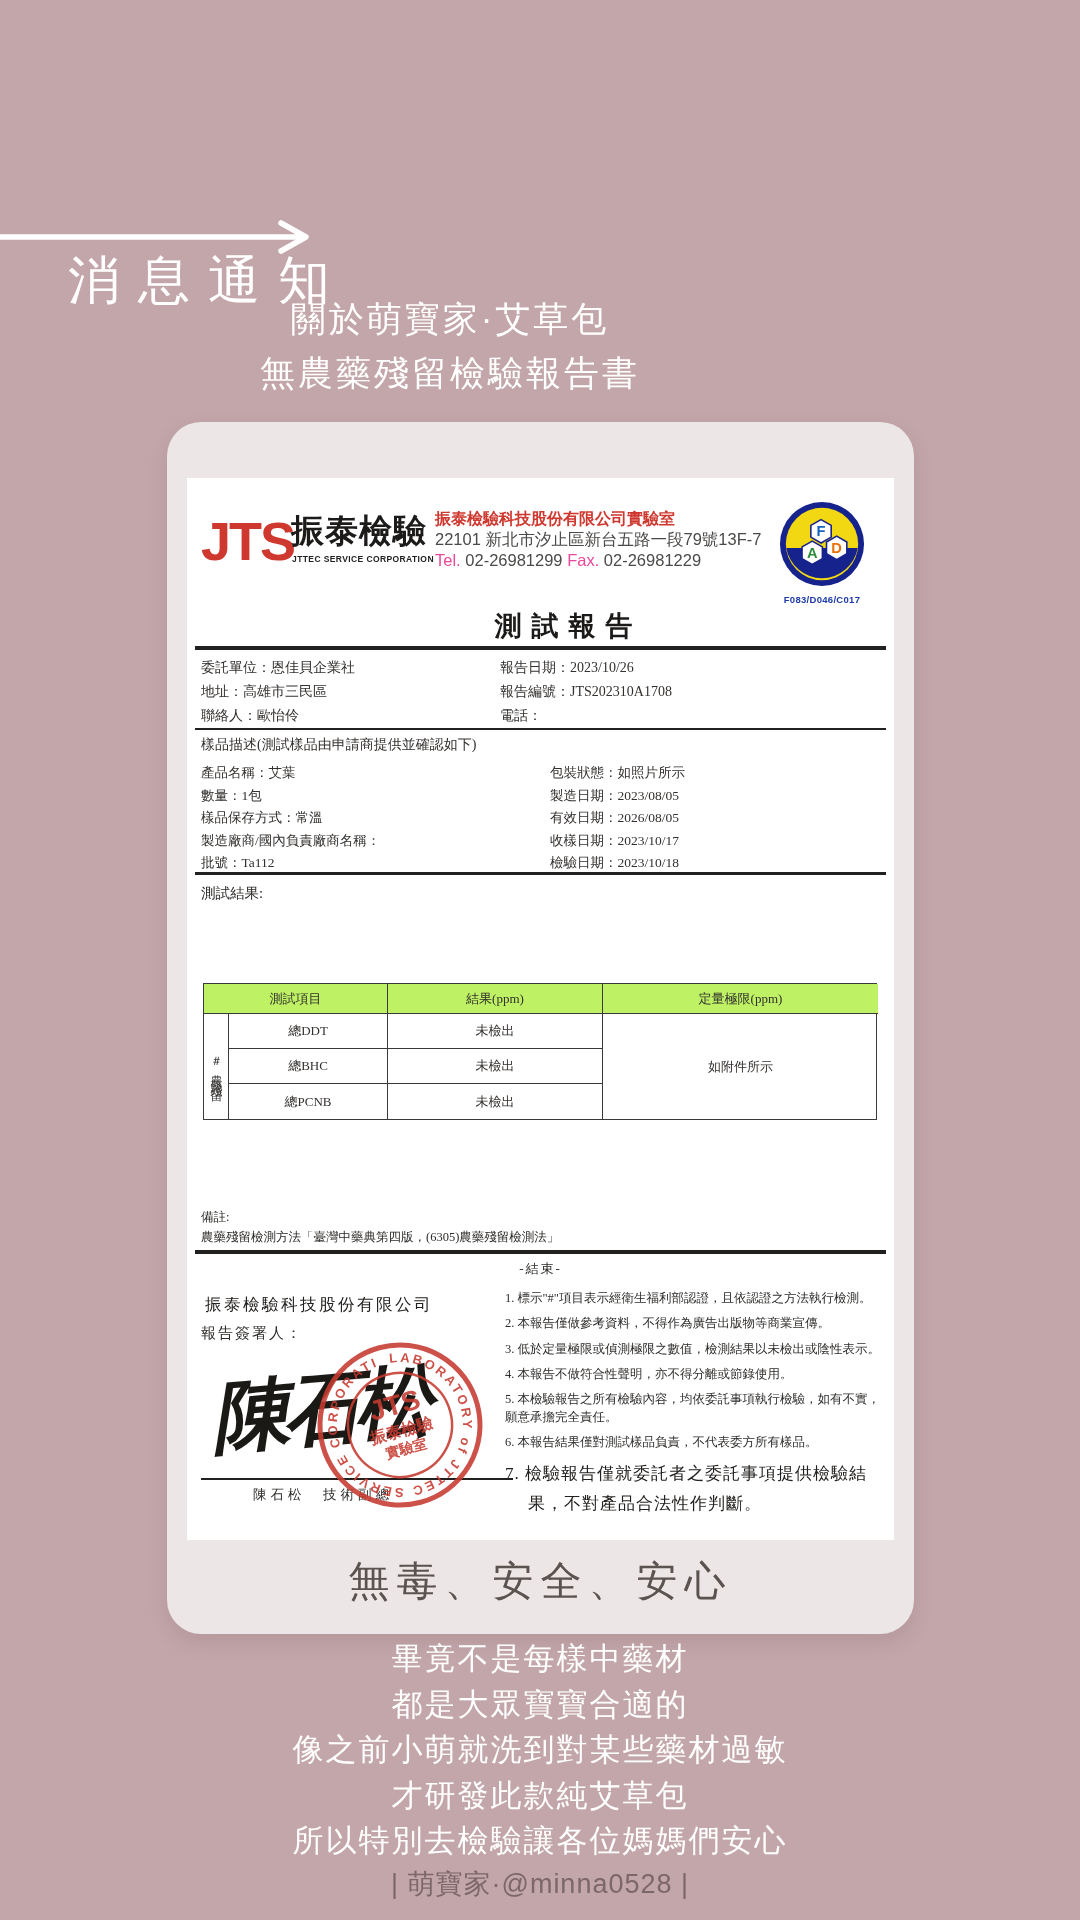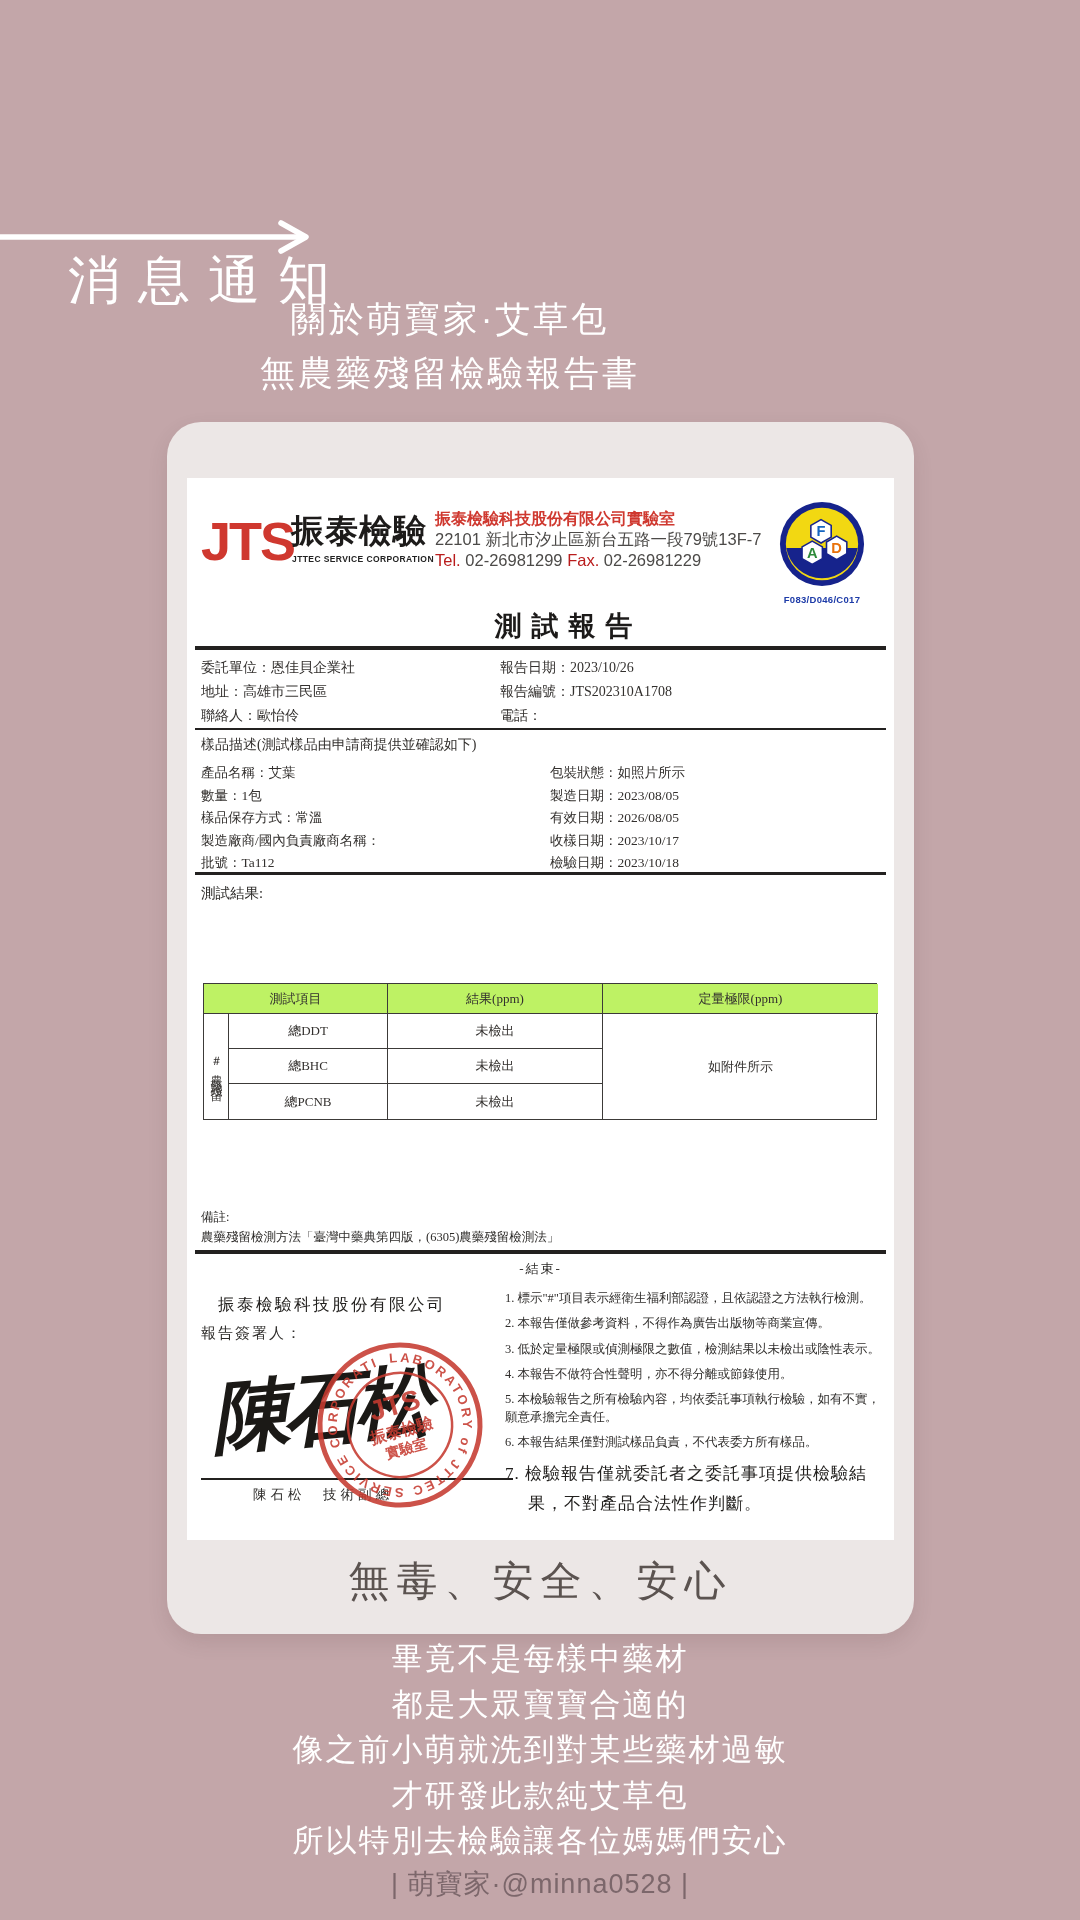--- a/index.html
+++ b/index.html
@@ -31,21 +31,21 @@
   .jts-mark{position:absolute;left:14px;top:36px;font-size:54px;font-weight:800;color:#cf382f;
     font-family:"Liberation Sans",sans-serif;letter-spacing:-2px;line-height:1;}
   .logo-cn{position:absolute;left:104px;top:36px;font-size:33px;font-weight:700;color:#1d1b1a;
     font-family:"Liberation Sans",sans-serif;letter-spacing:1px;line-height:1;}
   .logo-en{position:absolute;left:105px;top:76px;font-size:8.5px;font-weight:700;color:#222;
     font-family:"Liberation Sans",sans-serif;letter-spacing:.4px;}
   .lab-block{position:absolute;left:248px;top:30px;font-family:"Liberation Sans",sans-serif;line-height:21px;}
   .lab-name{color:#cf382f;font-weight:700;font-size:16px;}
   .lab-addr{color:#4c4a48;font-size:16.5px;}
   .lab-telrow{color:#4c4a48;font-size:16.5px;}
-  .red{color:#b91c1c;margin-top:32px;}
+  .red{color:#ec4899;margin-top:32px;}
   .badge{position:absolute;right:24px;top:22px;width:96px;text-align:center;}
   .badge-code{font-family:"Liberation Sans",sans-serif;font-size:9.5px;font-weight:700;color:#1d3ba8;margin-top:2px;letter-spacing:.3px;}
   
   .rpt-title{position:absolute;left:0;top:130px;width:100%;text-align:center;
     font-size:27px;font-weight:700;letter-spacing:10px;color:#1c1a19;padding-left:28px;}
   .hr{position:absolute;left:8px;right:8px;background:#232120;}
   .hr.t1{top:168px;height:3.5px;}
   .hr.t2{top:250px;height:1.5px;}
   .hr.t3{top:394px;height:3px;}
   .hr.t4{top:772px;height:3.5px;}
@@ -74,21 +74,21 @@
     writing-mode:vertical-rl;text-orientation:upright;letter-spacing:5px;font-size:12px;padding:4px 0;}
   .cell{height:35px;}
   .cell.b{border-bottom:1px solid #3c3a38;}
   .cell.result{border-left:1px solid #3c3a38;}
   .limit-cell{grid-column:4;grid-row:2/5;border-left:1px solid #3c3a38;}
   
   .notes-label{position:absolute;left:14px;top:731px;font-size:12.5px;}
   .notes-text{position:absolute;left:14px;top:751px;font-size:12.5px;white-space:nowrap;}
   .end-marker{position:absolute;left:0;top:782px;width:100%;text-align:center;font-size:13px;letter-spacing:2px;}
   
-  .signoff-company{position:absolute;left:31px;top:816px;font-size:16.5px;letter-spacing:2.5px;color:#23211f;}
+  .signoff-company{position:absolute;left:18px;top:816px;font-size:16.5px;letter-spacing:2.5px;color:#23211f;}
   .signer-label{position:absolute;left:14px;top:846px;font-size:15px;letter-spacing:2px;}
   .signature{
     position:absolute;left:24px;top:880px;font-size:78px;font-weight:700;font-style:italic;
     color:#1b1916;transform:rotate(-5deg);letter-spacing:-6px;white-space:nowrap;
   }
   .sig-line{position:absolute;left:14px;top:1000px;width:312px;height:2px;background:#23211f;}
   .sig-name{position:absolute;left:66px;top:1008px;font-size:13.5px;letter-spacing:4px;}
   .stamp{position:absolute;left:128px;top:862px;width:170px;height:170px;transform:rotate(-15deg);opacity:.88;}
   
   .disclaimers{position:absolute;left:318px;top:812px;width:378px;font-size:12.5px;line-height:1.42;color:#2f2d2b;}

